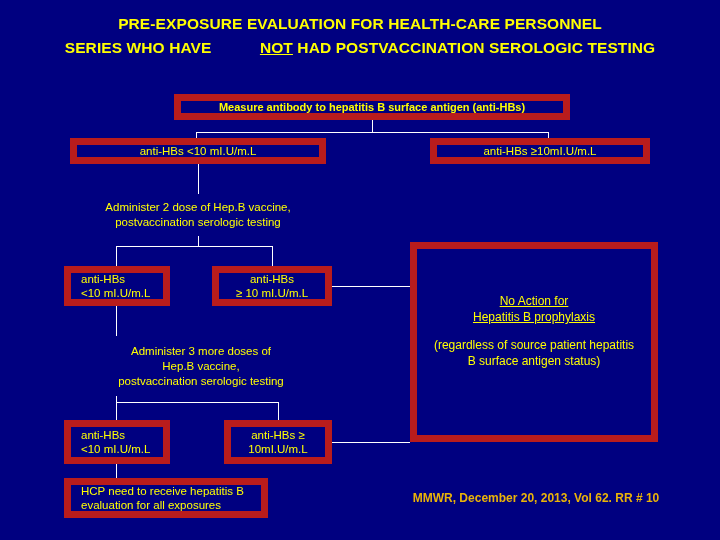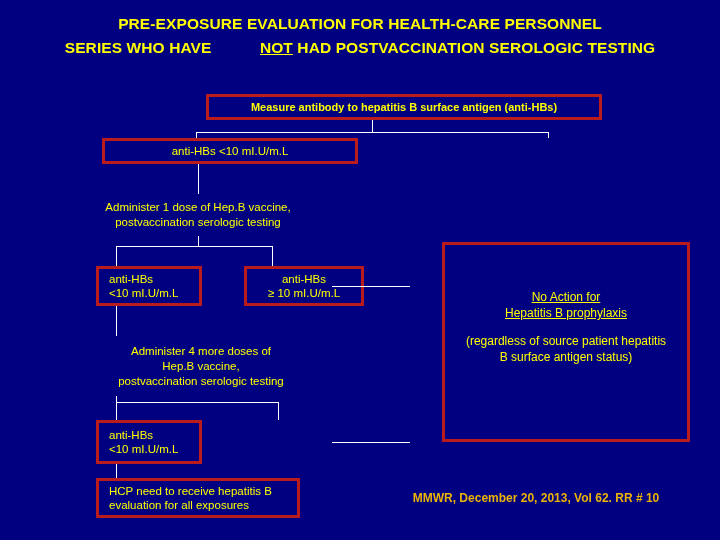--- a/index.html
+++ b/index.html
@@ -30,30 +30,29 @@
     line-height: 24px;
     letter-spacing: 0.1px;
   }
   .title .u {
     text-decoration: underline;
     margin-left: 44px;
   }
   .box {
     position: absolute;
     box-sizing: border-box;
-    border: 3px solid #b91c1c;
+    border: 7px solid #b91c1c;
     color: #FFFF00;
     font-size: 11.5px;
     line-height: 14px;
     display: flex;
     align-items: center;
     justify-content: center;
     text-align: center;
     padding: 2px 4px;
-    margin-left: 32px;
   }
   .nobox {
     position: absolute;
     box-sizing: border-box;
     color: #FFFF00;
     font-size: 11.5px;
     line-height: 15px;
     text-align: center;
   }
   .bold {
@@ -95,51 +94,54 @@
   </div>
 
   <div class="box bold" style="left:174px; top:94px; width:396px; height:26px; font-size:11px;">Measure antibody to hepatitis B surface antigen (anti-HBs)</div>
 
   <div class="vline" style="left:372px; top:120px; height:12px;"></div>
   <div class="hline" style="left:196px; top:132px; width:353px;"></div>
   <div class="vline" style="left:196px; top:132px; height:6px;"></div>
   <div class="vline" style="left:548px; top:132px; height:6px;"></div>
 
   <div class="box" style="left:70px; top:138px; width:256px; height:26px;">anti-HBs &lt;10 mI.U/m.L</div>
+  <div class="box" style="left:430px; top:138px; width:220px; height:26px;">anti-HBs ≥10mI.U/m.L</div>
 
   <div class="vline" style="left:198px; top:164px; height:30px;"></div>
 
-  <div class="nobox multiline" style="left:70px; top:196px; width:256px; height:38px; display:flex; align-items:center; justify-content:center;">Administer 1 dose of Hep.B vaccine,
+  <div class="nobox multiline" style="left:70px; top:196px; width:256px; height:38px; display:flex; align-items:center; justify-content:center;">Administer 2 dose of Hep.B vaccine,
 postvaccination serologic testing</div>
 
   <div class="vline" style="left:198px; top:236px; height:10px;"></div>
   <div class="hline" style="left:116px; top:246px; width:156px;"></div>
   <div class="vline" style="left:116px; top:246px; height:20px;"></div>
   <div class="vline" style="left:272px; top:246px; height:20px;"></div>
 
   <div class="box multiline" style="left:64px; top:266px; width:106px; height:40px; justify-content:flex-start; text-align:left; padding-left:10px;">anti-HBs
 &lt;10 mI.U/m.L</div>
   <div class="box multiline" style="left:212px; top:266px; width:120px; height:40px;">anti-HBs
 ≥ 10 mI.U/m.L</div>
 
   <div class="hline" style="left:332px; top:286px; width:78px;"></div>
 
   <div class="vline" style="left:116px; top:306px; height:30px;"></div>
 
-  <div class="nobox multiline" style="left:76px; top:338px; width:250px; height:56px; display:flex; align-items:center; justify-content:center;">Administer 4 more doses of
+  <div class="nobox multiline" style="left:76px; top:338px; width:250px; height:56px; display:flex; align-items:center; justify-content:center;">Administer 3 more doses of
 Hep.B vaccine,
 postvaccination serologic testing</div>
 
   <div class="vline" style="left:116px; top:396px; height:6px;"></div>
   <div class="hline" style="left:116px; top:402px; width:162px;"></div>
   <div class="vline" style="left:116px; top:402px; height:18px;"></div>
   <div class="vline" style="left:278px; top:402px; height:18px;"></div>
 
   <div class="box multiline" style="left:64px; top:420px; width:106px; height:44px; justify-content:flex-start; text-align:left; padding-left:10px;">anti-HBs
 &lt;10 mI.U/m.L</div>
+  <div class="box multiline" style="left:224px; top:420px; width:108px; height:44px;">anti-HBs ≥
+10mI.U/m.L</div>
 
   <div class="hline" style="left:332px; top:442px; width:78px;"></div>
 
   <div class="vline" style="left:116px; top:464px; height:14px;"></div>
 
   <div class="box multiline" style="left:64px; top:478px; width:204px; height:40px; justify-content:flex-start; text-align:left; padding-left:10px;">HCP need to receive hepatitis B
 evaluation for all exposures</div>
 
   <div class="box" style="left:410px; top:242px; width:248px; height:200px; display:block; padding:0;">
     <div class="noaction" style="position:absolute; left:0; top:44px;">

